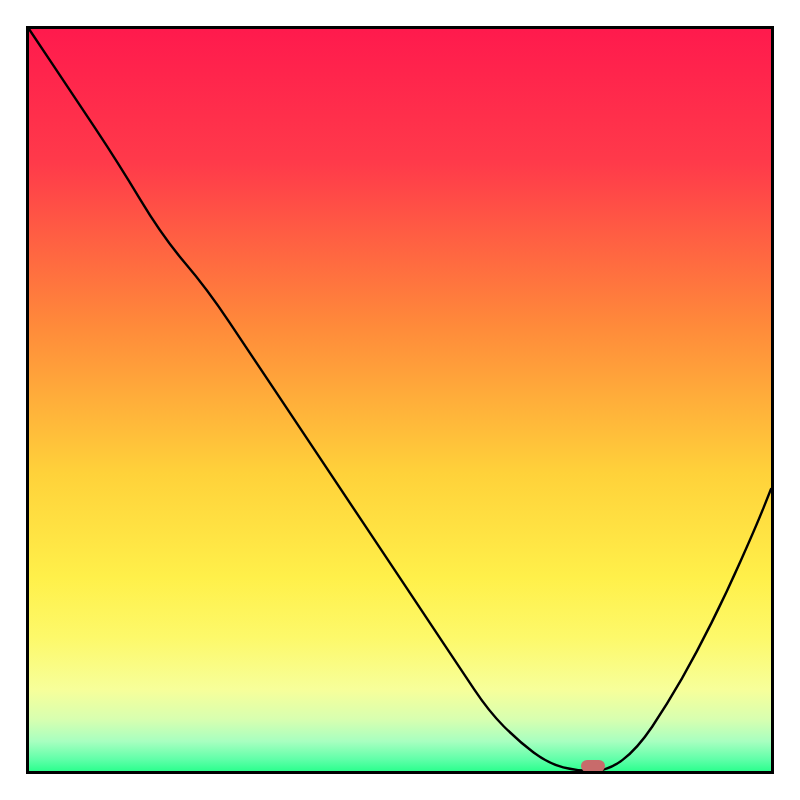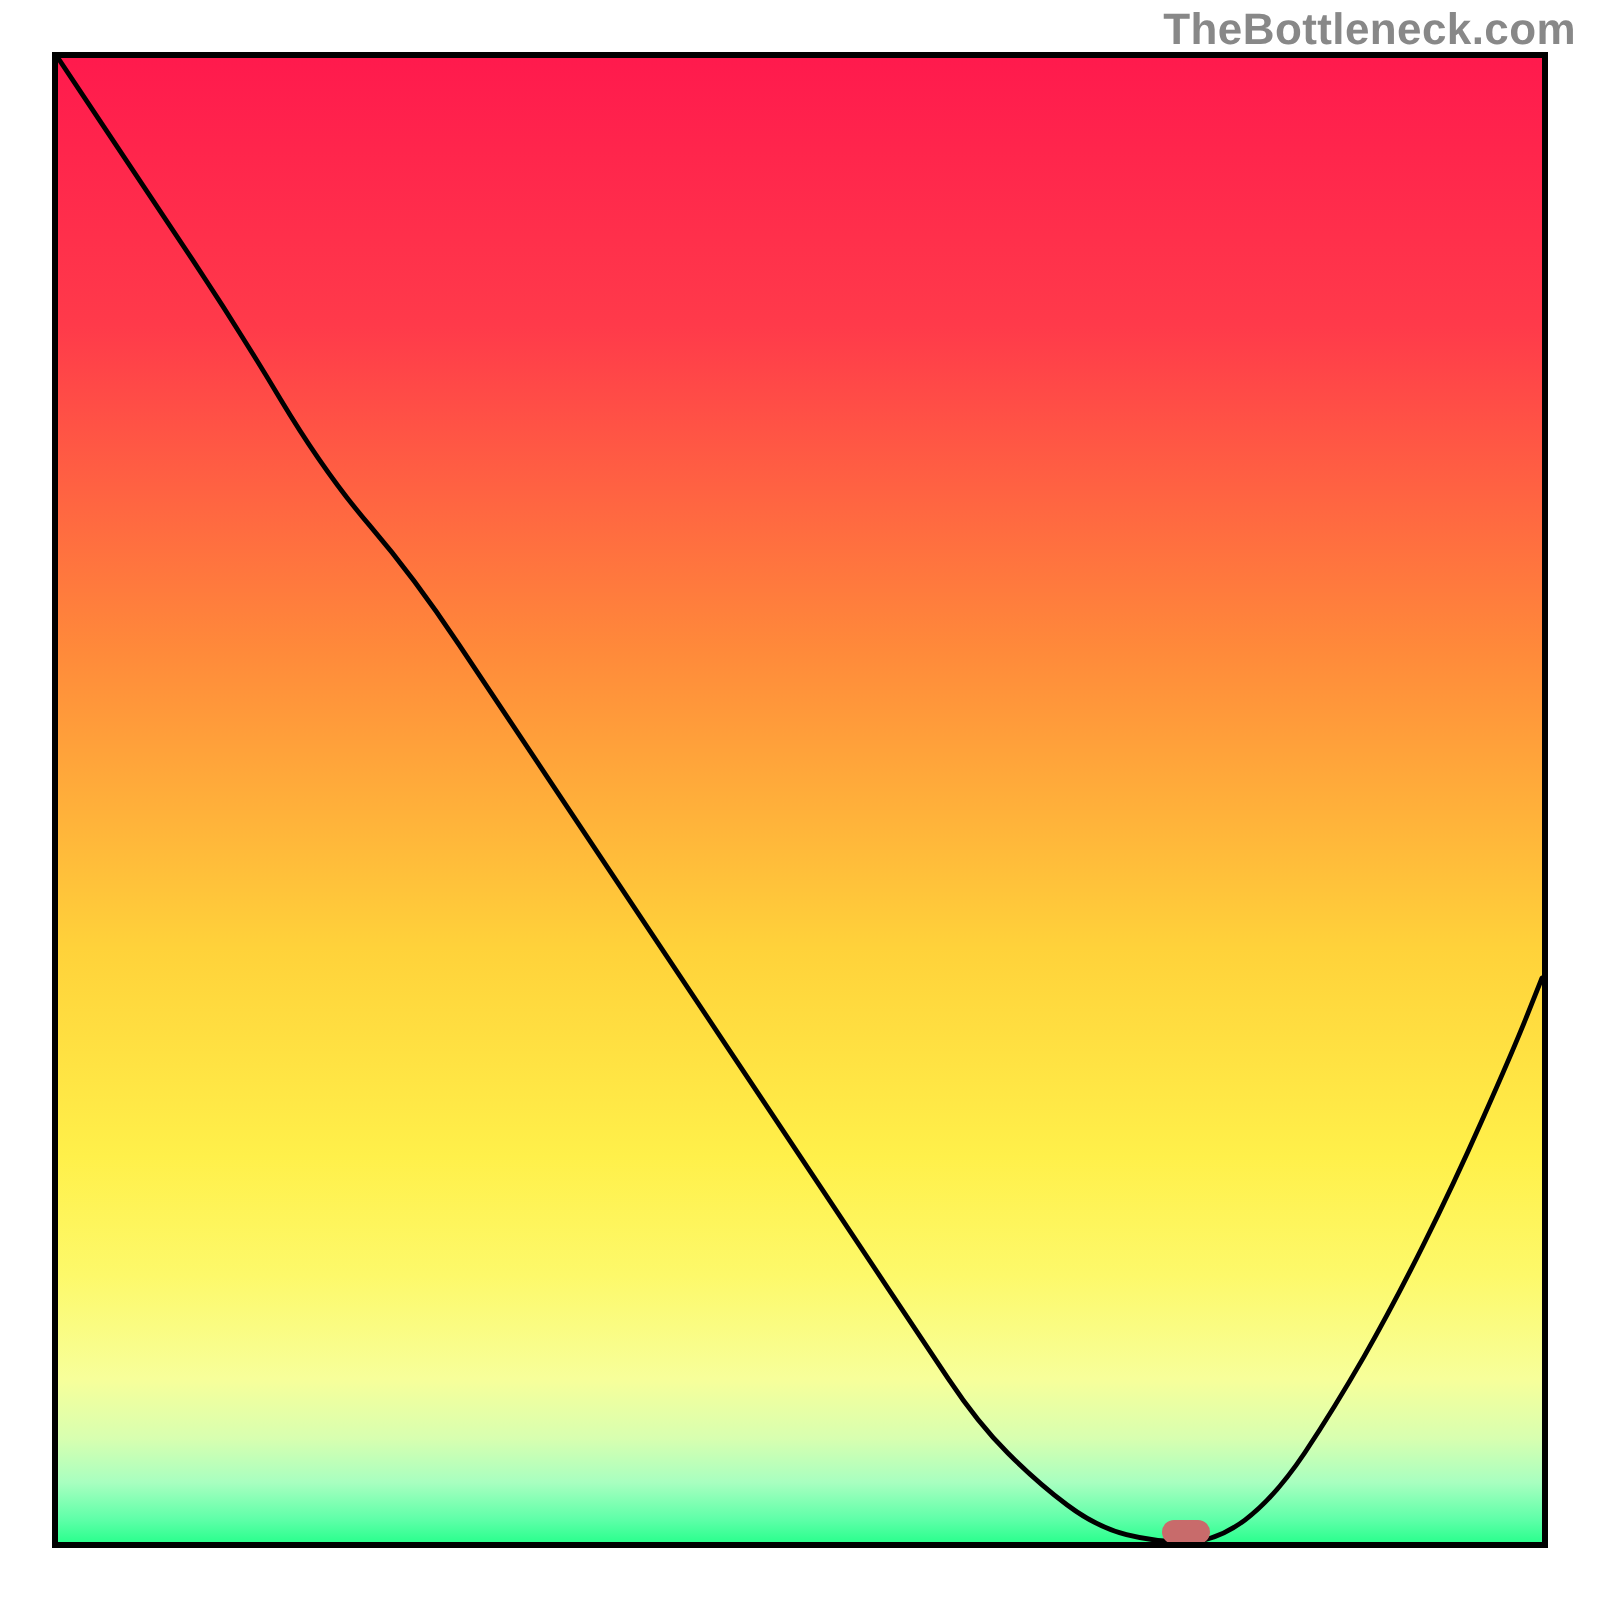--- a/index.html
+++ b/index.html
@@ -50,21 +50,20 @@
     width: 24px;
     height: 12px;
     border-radius: 6px;
     transform: translate(-50%, -50%);
   }
 </style>
 </head>
 <body>
 <div class="wrap">
 
-  <div class="attribution">TheBottleneck.com</div>
 
   <div class="plot">
 
     <div class="gradient" id="grad" style="background: linear-gradient(rgb(255, 26, 77) 0%, rgb(255, 58, 74) 18%, rgb(255, 138, 58) 40%, rgb(255, 210, 58) 60%, rgb(255, 240, 74) 74%, rgb(253, 249, 106) 82%, rgb(247, 255, 154) 89%, rgb(216, 255, 176) 93%, rgb(168, 255, 192) 96%, rgb(94, 255, 168) 98.5%, rgb(44, 255, 142) 100%);"></div>
 
     <svg class="curve" id="curveSvg" viewBox="0 0 742 742" preserveAspectRatio="none">
       <path id="curvePath" fill="none" stroke-width="2.4" stroke-linecap="round" stroke-linejoin="round" d="M 0.0 0.0 Q 0.0 0.0 22.3 33.4 Q 44.5 66.8 66.8 100.2 Q 89.0 133.6 111.3 170.7 Q 133.6 207.8 155.8 233.7 Q 178.1 259.7 200.3 293.1 Q 222.6 326.5 244.9 359.9 Q 267.1 393.3 289.4 426.7 Q 311.6 460.0 333.9 493.4 Q 356.2 526.8 378.4 560.2 Q 400.7 593.6 415.5 615.9 Q 430.4 638.1 445.2 660.4 Q 460.0 682.6 474.9 697.5 Q 489.7 712.3 504.6 723.5 Q 519.4 734.6 534.2 738.3 Q 549.1 742.0 563.9 742.0 Q 578.8 742.0 593.6 730.9 Q 608.4 719.7 623.3 697.5 Q 638.1 675.2 653.0 649.3 Q 667.8 623.3 682.6 593.6 Q 697.5 563.9 712.3 530.5 Q 727.2 497.1 734.6 478.6 T 742.0 460.0" stroke="#000000"></path>
     </svg>
 
     <div class="marker" id="marker" style="left: 76%; top: 99.3%; background: rgb(200, 107, 107);"></div>

